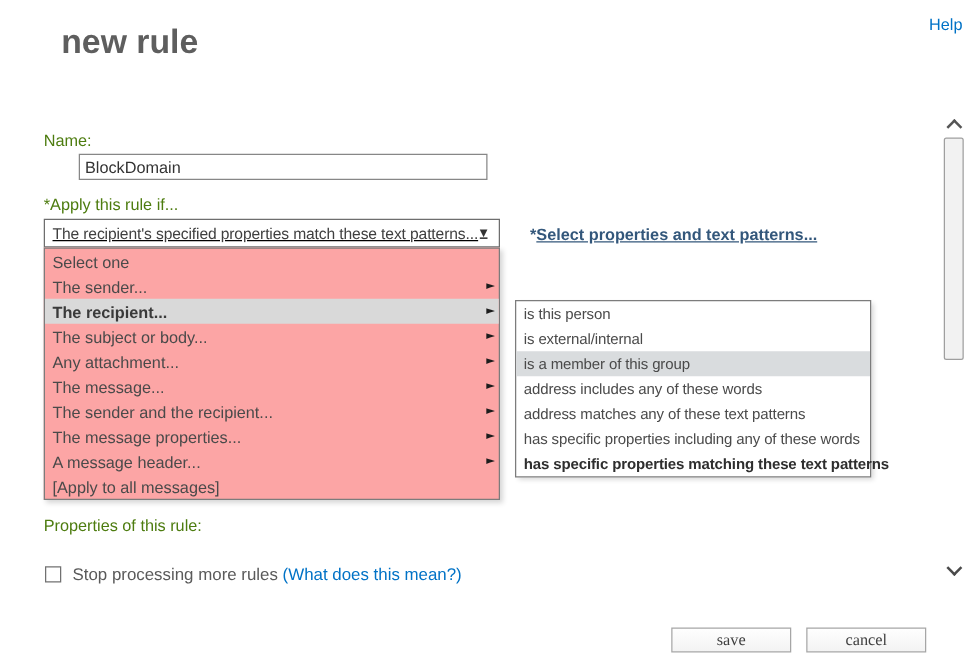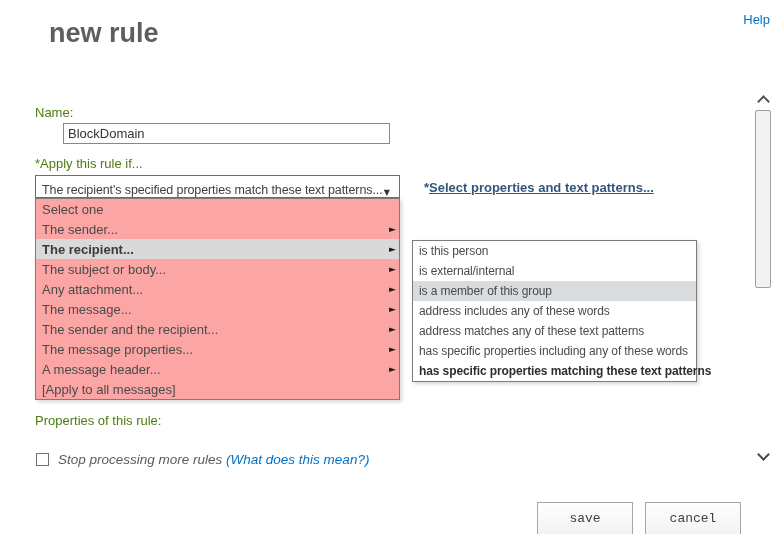--- a/index.html
+++ b/index.html
@@ -19,21 +19,21 @@
     left:35px; top:123px; width:327px; height:21px;
     border:1px solid #878787; background:#fff;
     font-family:"Liberation Sans", sans-serif; font-size:13px; color:#333;
     padding:0 4px; outline:none;margin-left:28px;
   }
   .apply-label { left:35px; top:156px; }
 
   .combo {
     left:35px; top:175px; width:365px; height:23px;
     border:1px solid #6e6e6e; background:#fff; cursor:pointer;
-    display:flex; align-items:flex-end;
+    display:flex; align-items:center;text-decoration:underline;
   }
   .combo-text {
     padding-left:6px; font-size:12.5px; letter-spacing:-0.1px; color:#3f3f3f;
     white-space:nowrap; overflow:hidden; flex:1;
   }
   .combo-arrow {
     font-family:"DejaVu Sans", sans-serif; font-size:8px; color:#333;
     margin-right:9px; flex:0 0 auto;
   }
 
@@ -69,28 +69,28 @@
 
   .select-link { left:424px; top:180px; font-size:13px; font-weight:bold; color:#33577b; cursor:pointer; white-space:nowrap; }
   .select-link .u { text-decoration:underline; }
 
   .props-label { left:35px; top:413px; }
 
   .checkbox {
     left:36px; top:453px; width:13px; height:13px;
     border:1px solid #717171; background:#fff; cursor:pointer;
   }
-  .stop-text { left:58px; top:452px; font-size:13.5px; color:#5a5a5a; white-space:nowrap;font-style:italic; }
+  .stop-text { left:58px; top:452px; font-size:13.5px; color:#5a5a5a; white-space:nowrap; }
   .stop-text .mean-link { color:#0072c6; cursor:pointer; }
 
   .btn {
-    position:absolute; width:96px; height:33px;
+    position:absolute; width:96px; height:20px;
     background:linear-gradient(#fefefe,#f3f3f3);
     border:1px solid #a6a6a6;
-    font-family:Liberation Mono, monospace; font-size:13px; color:#404040;
+    font-family:Liberation Serif, serif; font-size:13px; color:#404040;
     text-align:center; cursor:pointer;
   }
   .btn-save { left:537px; top:502px; }
   .btn-cancel { left:645px; top:502px; }
 
   .scroll-thumb {
     left:755px; top:110px; width:16px; height:178px;
     background:#f2f2f2; border:1px solid #9f9f9f; border-radius:2px; cursor:pointer;
   }
   .chev {

